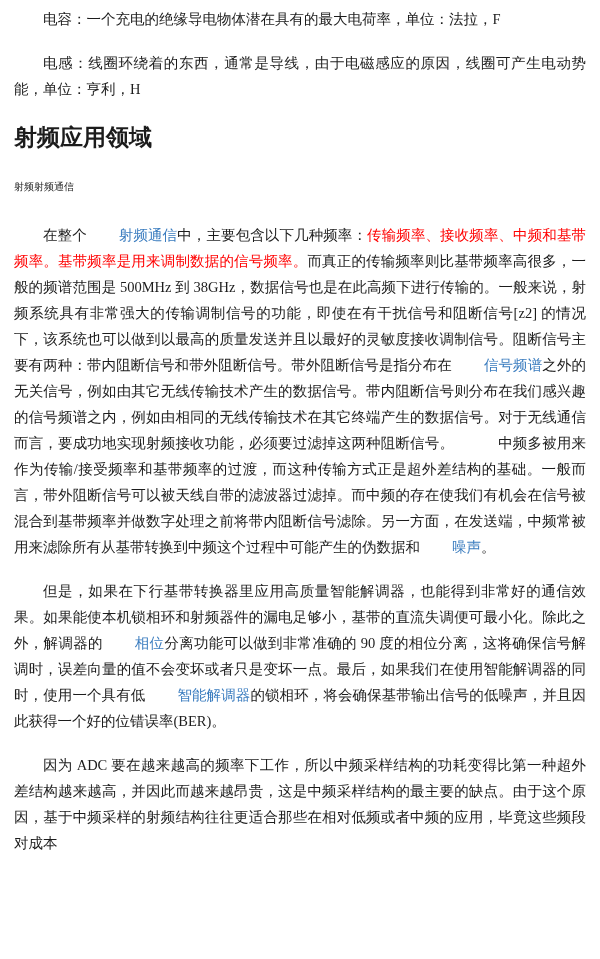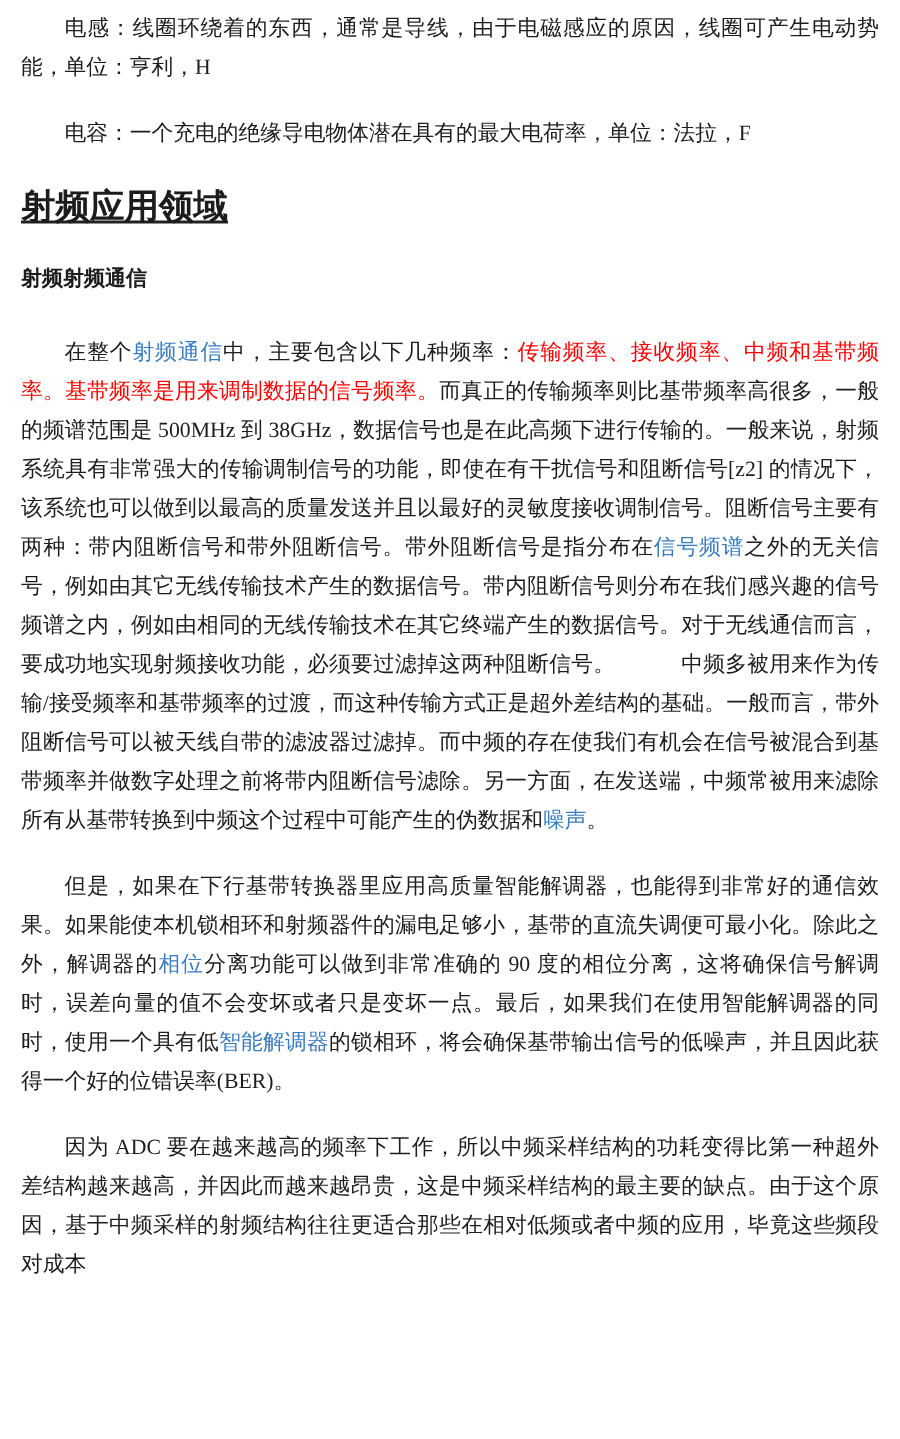--- a/index.html
+++ b/index.html
@@ -29,38 +29,36 @@
   }
   .doc-para:first-child{margin-top:0;}
   .doc-heading{
     font-family:"Liberation Sans","DejaVu Sans",sans-serif;
     font-size:23px;
     font-weight:700;
     color:#222;
     margin:20px 0 26px 0;
     line-height:30px;
     text-indent:0;
-    text-decoration:underline;
   }
   .doc-subheading{
-    font-size:14px;
+    font-size:10px;
     line-height:18px;
     margin:0 0 26px 0;
     text-indent:0;
     color:#2a2a2a;
-    font-weight:bold;
   }
   .run-normal{color:var(--text);}
   .run-red{color:var(--red);}
-  .run-link{color:var(--link);text-decoration:none;cursor:pointer;}
+  .run-link{color:var(--link);text-decoration:none;cursor:pointer;margin-left:32px;}
 </style>
 </head>
 <body>
 
 <div class="page">
+    <p class="doc-para"><span class="run-normal">电容：一个充电的绝缘导电物体潜在具有的最大电荷率，单位：法拉，F</span></p>
     <p class="doc-para"><span class="run-normal">电感：线圈环绕着的东西，通常是导线，由于电磁感应的原因，线圈可产生电动势能，单位：亨利，H</span></p>
-    <p class="doc-para"><span class="run-normal">电容：一个充电的绝缘导电物体潜在具有的最大电荷率，单位：法拉，F</span></p>
     <h1 class="doc-heading"><span class="run-normal">射频应用领域</span></h1>
     <p class="doc-subheading"><span class="run-normal">射频射频通信</span></p>
     <p class="doc-para"><span class="run-normal">在整个</span><a class="run-link">射频通信</a><span class="run-normal">中，主要包含以下几种频率：</span><span class="run-red">传输频率、接收频率、中频和基带频率。基带频率是用来调制数据的信号频率。</span><span class="run-normal">而真正的传输频率则比基带频率高很多，一般的频谱范围是 500MHz 到 38GHz，数据信号也是在此高频下进行传输的。一般来说，射频系统具有非常强大的传输调制信号的功能，即使在有干扰信号和阻断信号[z2] 的情况下，该系统也可以做到以最高的质量发送并且以最好的灵敏度接收调制信号。阻断信号主要有两种：带内阻断信号和带外阻断信号。带外阻断信号是指分布在</span><a class="run-link">信号频谱</a><span class="run-normal">之外的无关信号，例如由其它无线传输技术产生的数据信号。带内阻断信号则分布在我们感兴趣的信号频谱之内，例如由相同的无线传输技术在其它终端产生的数据信号。对于无线通信而言，要成功地实现射频接收功能，必须要过滤掉这两种阻断信号。　　　中频多被用来作为传输/接受频率和基带频率的过渡，而这种传输方式正是超外差结构的基础。一般而言，带外阻断信号可以被天线自带的滤波器过滤掉。而中频的存在使我们有机会在信号被混合到基带频率并做数字处理之前将带内阻断信号滤除。另一方面，在发送端，中频常被用来滤除所有从基带转换到中频这个过程中可能产生的伪数据和</span><a class="run-link">噪声</a><span class="run-normal">。</span></p>
     <p class="doc-para"><span class="run-normal">但是，如果在下行基带转换器里应用高质量智能解调器，也能得到非常好的通信效果。如果能使本机锁相环和射频器件的漏电足够小，基带的直流失调便可最小化。除此之外，解调器的</span><a class="run-link">相位</a><span class="run-normal">分离功能可以做到非常准确的 90 度的相位分离，这将确保信号解调时，误差向量的值不会变坏或者只是变坏一点。最后，如果我们在使用智能解调器的同时，使用一个具有低</span><a class="run-link">智能解调器</a><span class="run-normal">的锁相环，将会确保基带输出信号的低噪声，并且因此获得一个好的位错误率(BER)。</span></p>
     <p class="doc-para"><span class="run-normal">因为 ADC 要在越来越高的频率下工作，所以中频采样结构的功耗变得比第一种超外差结构越来越高，并因此而越来越昂贵，这是中频采样结构的最主要的缺点。由于这个原因，基于中频采样的射频结构往往更适合那些在相对低频或者中频的应用，毕竟这些频段对成本</span></p>
   </div>
 
 </body></html>

